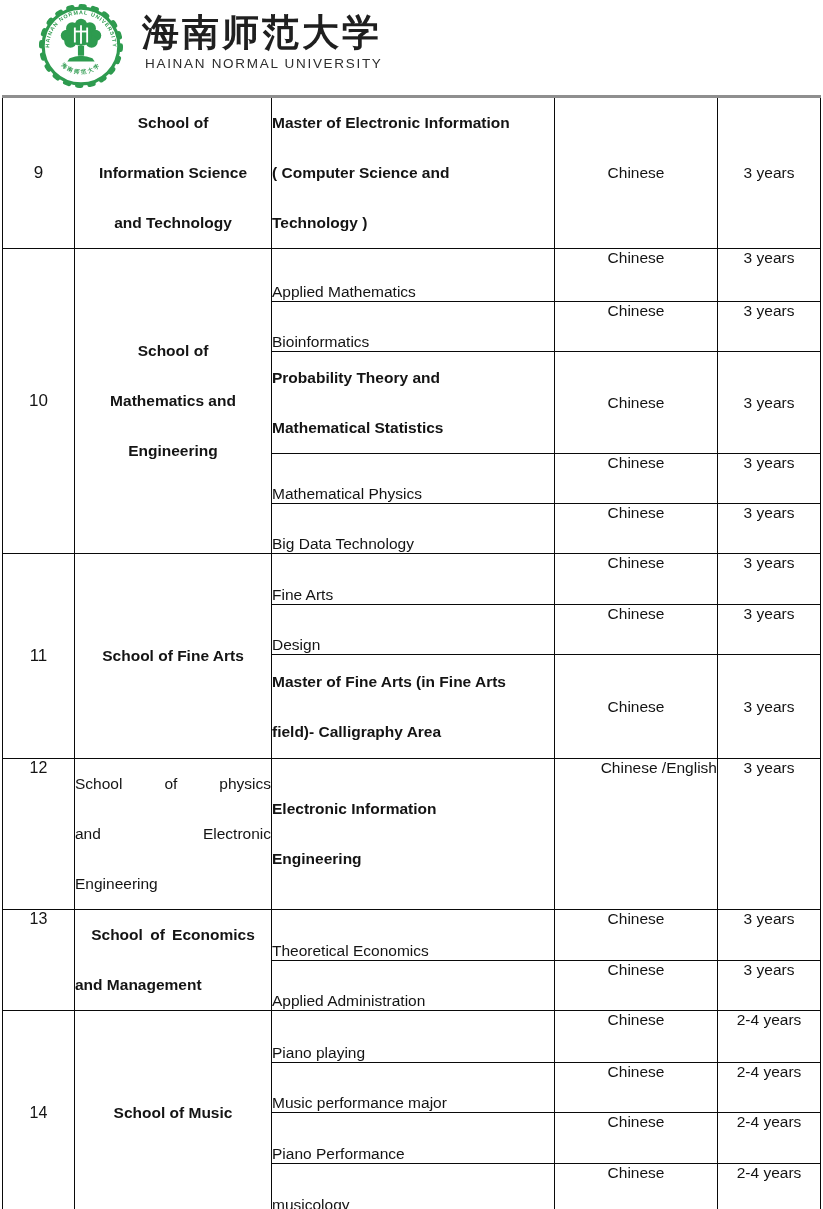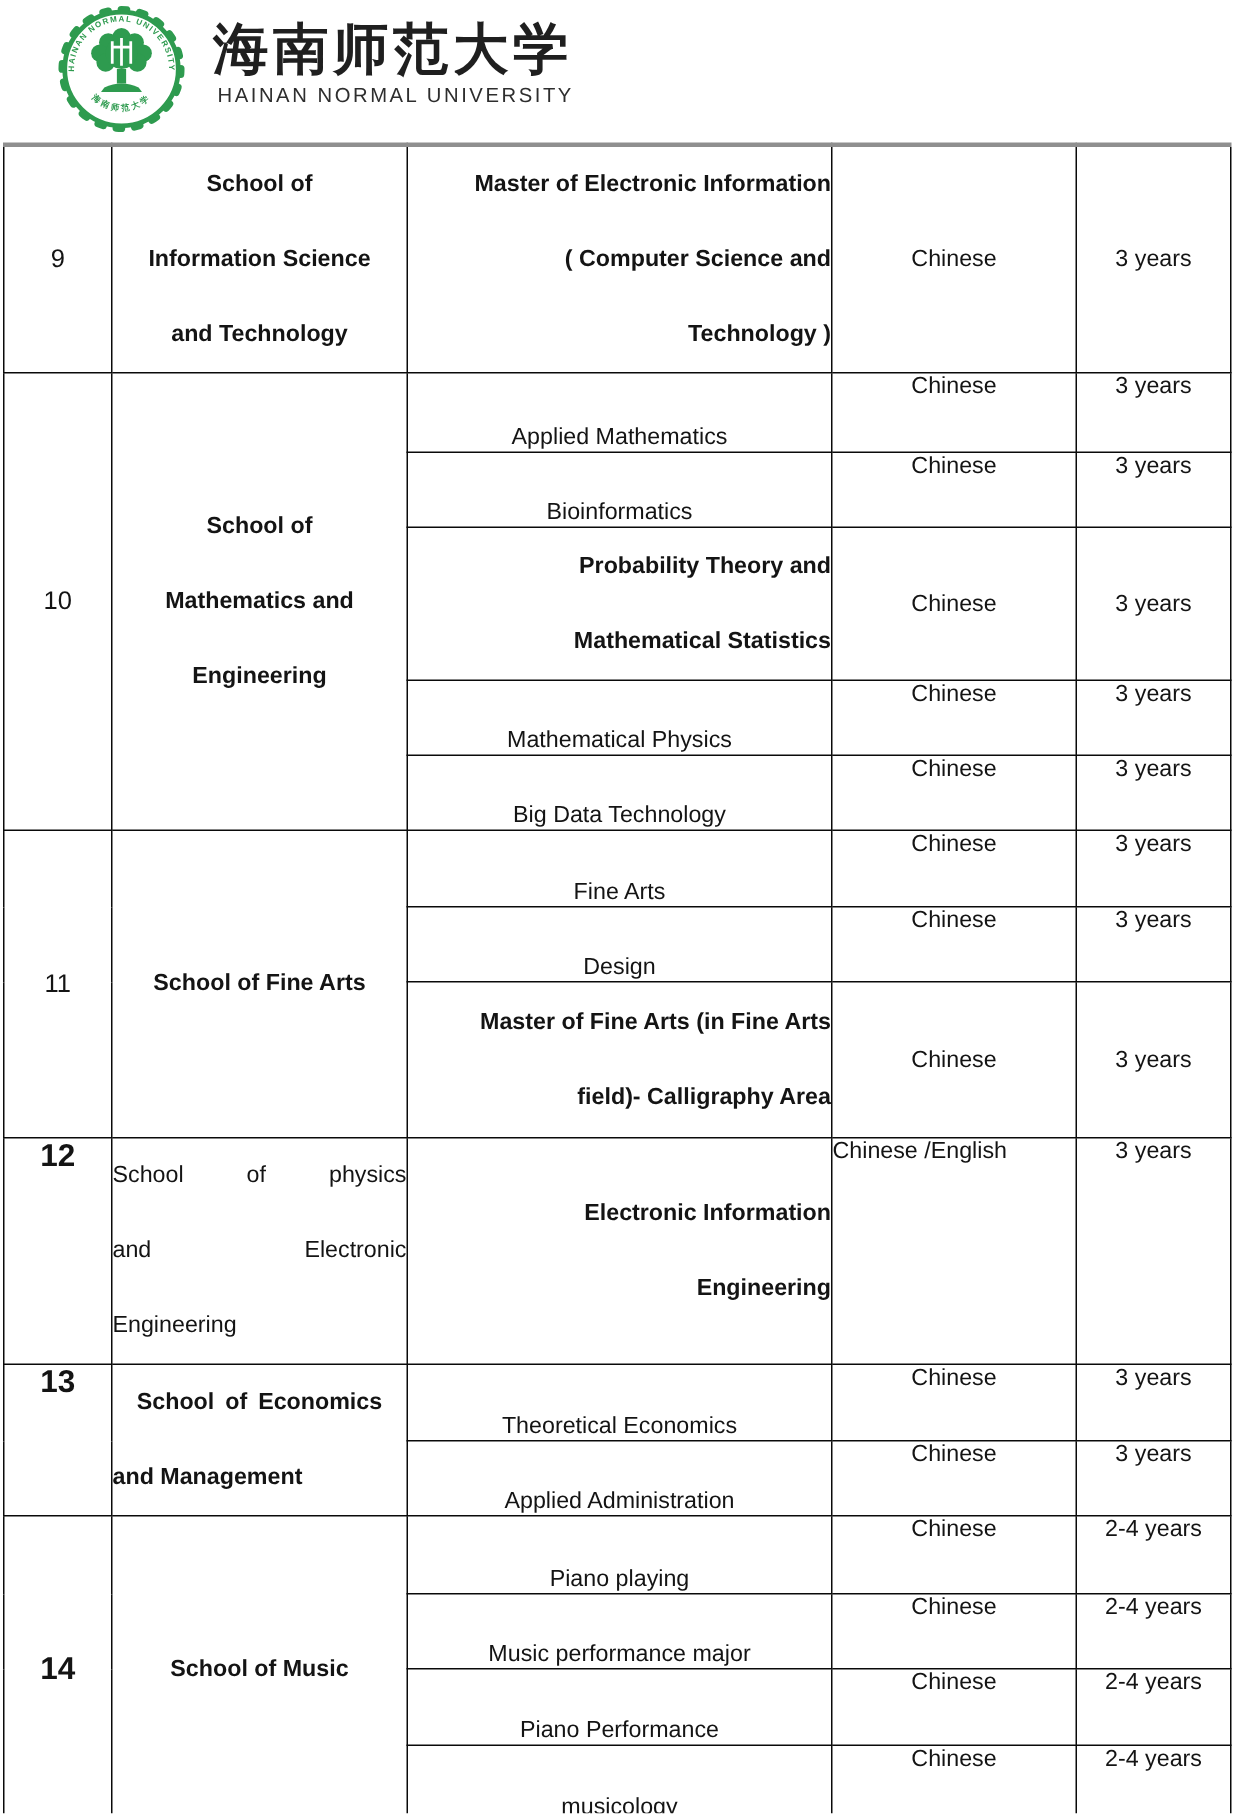--- a/index.html
+++ b/index.html
@@ -23,34 +23,34 @@
     position:absolute;left:2px;top:95px;width:819px;
     border-collapse:collapse;table-layout:fixed;
     font-size:15.5px;color:#141414;
   }
   table.doc td{
     border:1.5px solid #0a0a0a;
     padding:0;overflow:hidden;
   }
   table.doc{border-top:3px solid #8f8f8f;}
   td.num{text-align:center;vertical-align:middle;font-size:17px;}
-  td.num-lg{font-size:21px;font-weight:bold;}
+  td.num-lg{font-size:16px;}
   td.num-t1{vertical-align:top;padding-top:12px;text-align:center;}
   td.num-t2{vertical-align:top;padding-top:16px;text-align:center;}
   td.school{text-align:center;vertical-align:middle;line-height:50px;}
   td.school-left{text-align:left;vertical-align:middle;line-height:50px;padding:0 12px 0 13px;}
   td.school-left .ws{word-spacing:3px;text-align:center;}
   td.school-just{vertical-align:middle;padding:0 12px 0 13px;margin-left:15px;}
   .jline{display:flex;justify-content:space-between;line-height:50px;}
   .jline.single{justify-content:flex-start;}
-  td.prog-b{text-align:center;vertical-align:bottom;padding-bottom:7px;}
-  td.prog-m{text-align:right;vertical-align:middle;line-height:50px;}
+  td.prog-b{vertical-align:bottom;padding-bottom:7px;}
+  td.prog-m{text-align:left;vertical-align:middle;line-height:50px;}
   td.cell-t{text-align:center;vertical-align:top;padding-top:6px;}
   td.cell-m{text-align:center;vertical-align:middle;}
-  td.lang-r12{text-align:left;vertical-align:top;padding-top:32px;margin-top:24px;}
+  td.lang-r12{text-align:right;vertical-align:top;padding-top:32px;margin-top:24px;}
   .line{white-space:nowrap;font-weight:bold;}
 </style>
 </head>
 <body>
 
 <div id="page">
 
   <svg id="logo" viewBox="0 0 100 100">
     <defs>
       <path id="arcTop" d="M 14,50 a 36,36 0 1,1 72,0"></path>

